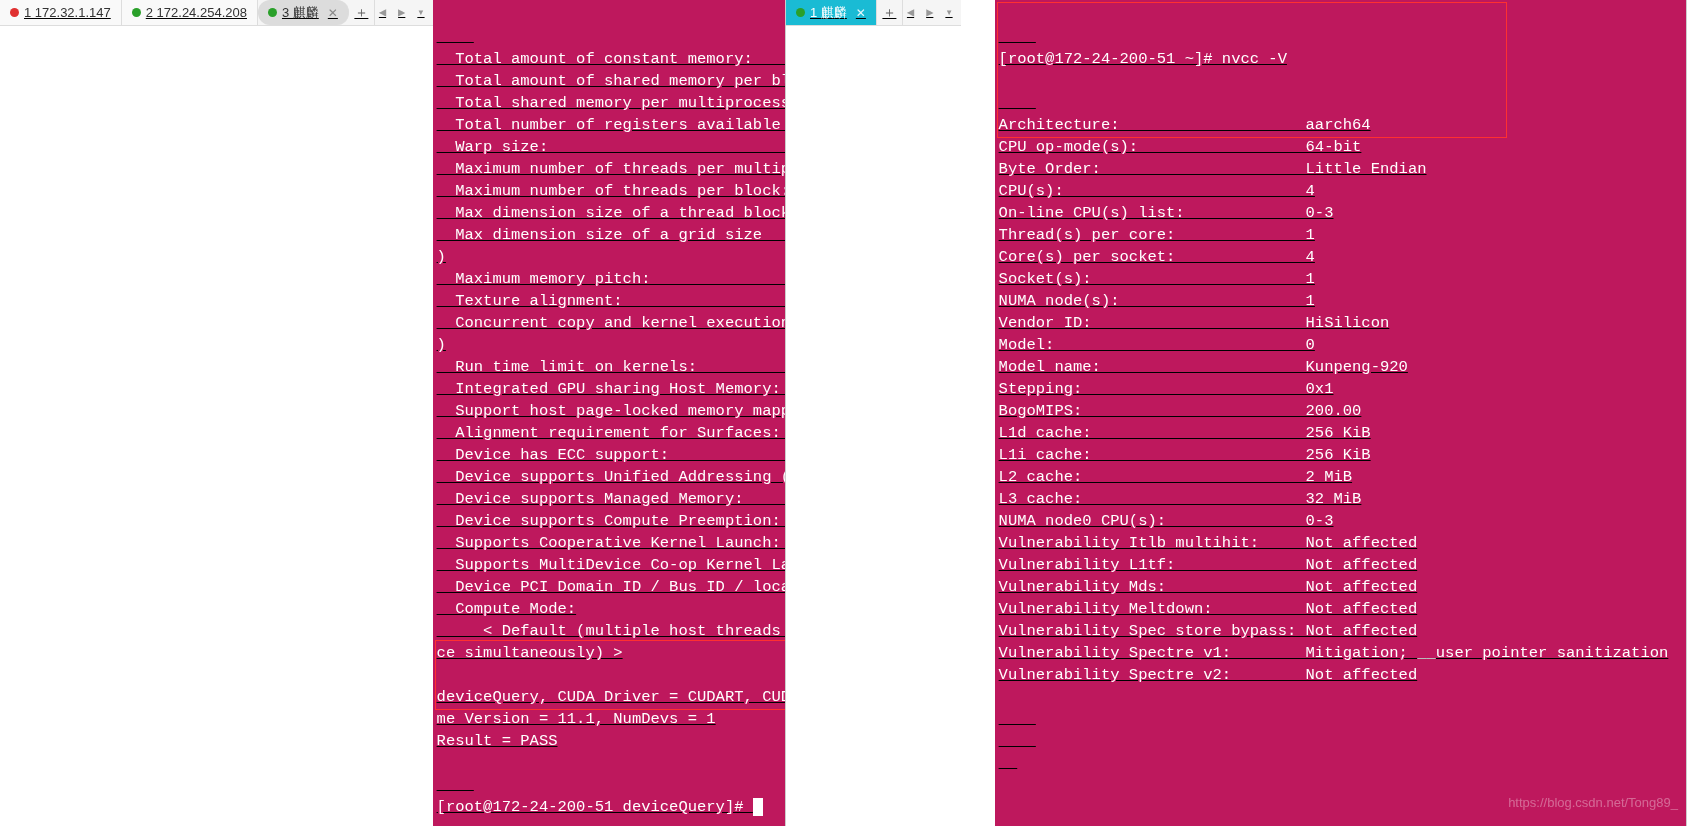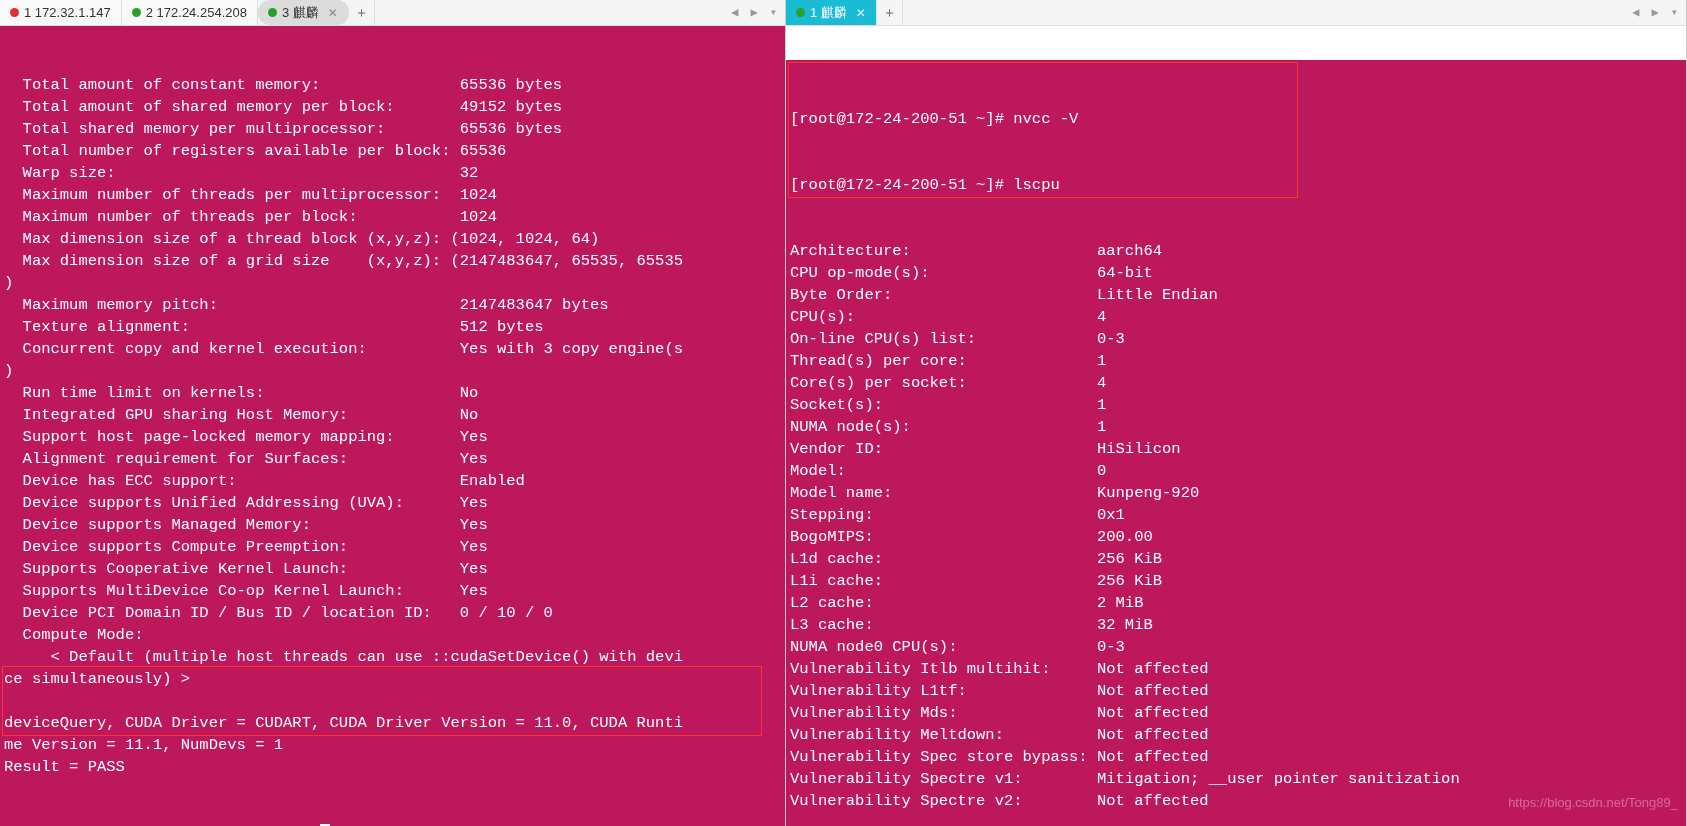--- a/index.html
+++ b/index.html
@@ -7,23 +7,24 @@
     font-family: "Consolas", "Courier New", monospace;
     font-size: 15px;
     background: #fff;
     width: 1687px;
     height: 826px;
     overflow: hidden;
     display: flex;
   }
   .pane {
     display: flex;
-    flex-direction: column;
+    flex-direction: row;
     height: 100%;
     border-right: 1px solid #ccc;
+    text-decoration: underline;
   }
   .pane-left { width: 786px; }
   .pane-right { flex: 1; gap: 34px; }
   .tabbar {
     height: 26px;
     background: #f5f5f5;
     border-bottom: 1px solid #ddd;
     display: flex;
     align-items: stretch;
     position: relative;
@@ -174,21 +175,20 @@
     </div>
     <div class="addtab">＋</div>
     <div class="tabbar-right">
       <span class="nav-btn">◀</span>
       <span class="nav-btn">▶</span>
       <span class="nav-btn">▾</span>
     </div>
   </div>
   <div class="terminal" id="right-terminal">
     <pre id="right-nvcc-prompt">[root@172-24-200-51 ~]# nvcc -V</pre>
-    <pre id="right-lscpu-prompt">[root@172-24-200-51 ~]# lscpu</pre>
     <pre id="right-lscpu-lines">Architecture:                    aarch64
 CPU op-mode(s):                  64-bit
 Byte Order:                      Little Endian
 CPU(s):                          4
 On-line CPU(s) list:             0-3
 Thread(s) per core:              1
 Core(s) per socket:              4
 Socket(s):                       1
 NUMA node(s):                    1
 Vendor ID:                       HiSilicon

